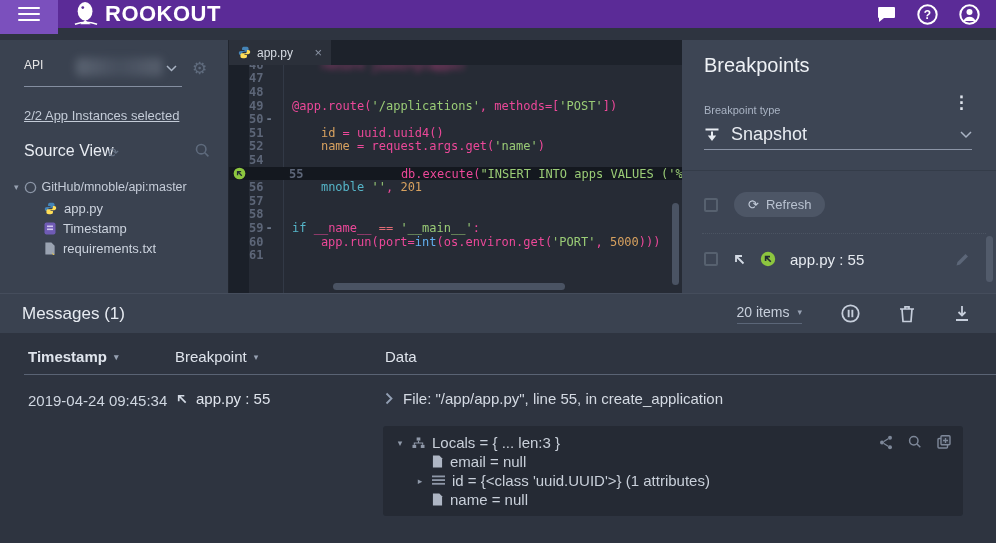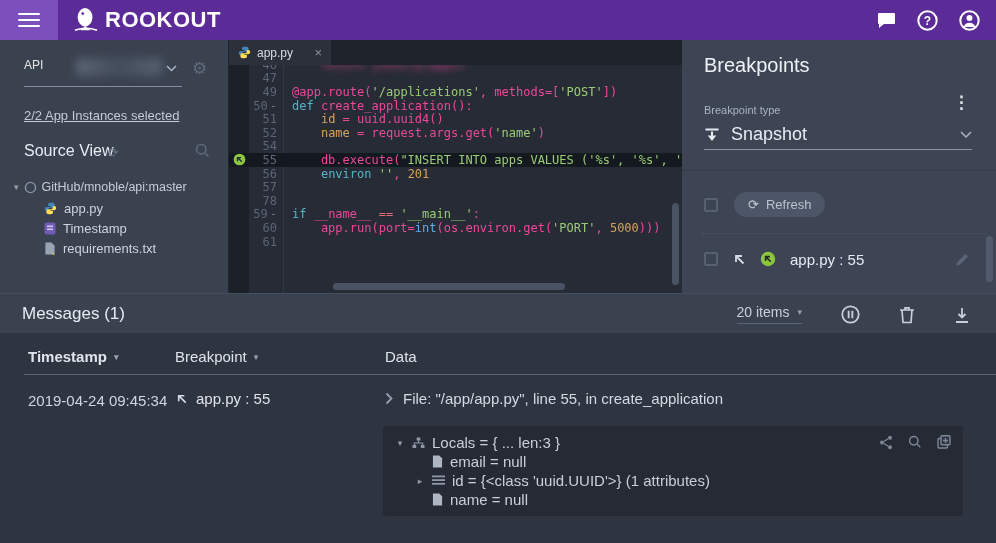--- a/index.html
+++ b/index.html
@@ -1,21 +1,21 @@
 <!DOCTYPE html>
 <html><head>
 <meta charset="utf-8">
 <style>
   html,body{margin:0;padding:0;background:#1c2028;}
   .stage{position:relative;width:996px;height:543px;overflow:hidden;
          font-family:"Liberation Sans",sans-serif;background:#2e3440;}
   svg{display:block;}
 
   
-  .topbar{position:absolute;top:0;left:0;right:0;height:40px;background:#5b2b97;display:flex;align-items:center;}
+  .topbar{position:absolute;top:0;left:0;right:0;height:28px;background:#5b2b97;display:flex;align-items:center;}
   .menu-btn{width:58px;height:40px;background:#7b50bd;display:flex;flex-direction:column;justify-content:center;align-items:center;gap:4px;cursor:pointer;}
   .menu-btn i{display:block;width:22px;height:2px;background:#fff;border-radius:1px;}
   .logo{display:flex;align-items:center;gap:7px;margin-left:16px;}
   .logo-text{color:#fff;font-size:22px;font-weight:800;letter-spacing:.5px;}
   .top-icons{margin-left:auto;display:flex;align-items:center;gap:21px;padding-right:16px;}
 
   
   .sidebar{position:absolute;top:40px;left:0;width:228px;height:253px;background:#3a4250;}
   .api-label{position:absolute;left:24px;top:18px;font-size:12px;color:#e5e5e5;}
   .blur-smudge{position:absolute;left:76px;top:18px;width:86px;height:18px;border-radius:3px;
@@ -38,23 +38,23 @@
   .editor{position:absolute;left:228px;top:40px;width:454px;height:253px;background:#262b35;border-left:1px solid #20252e;box-sizing:border-box;}
   .tabbar{position:absolute;top:0;left:0;right:0;height:25px;background:#1d222b;}
   .tab{position:absolute;left:0;top:0;width:102px;height:25px;background:#2b303a;display:flex;align-items:center;gap:6px;padding:0 9px;box-sizing:border-box;cursor:pointer;}
   .tab .lbl{font-size:12px;color:#d6dbe3;}
   .tab .close{margin-left:auto;color:#8a93a3;font-size:13px;cursor:pointer;}
   .code{position:absolute;top:25px;left:0;right:0;bottom:0;overflow:hidden;font-family:"DejaVu Sans Mono",monospace;font-size:12px;}
   .bp-strip{position:absolute;left:0;top:0;bottom:0;width:20px;background:#1b2029;}
   .gutter-sep{position:absolute;left:54px;top:0;bottom:0;border-left:1px solid #323946;}
   .code-lines{position:absolute;left:0;right:0;top:-7px;}
   .code-line{display:flex;align-items:center;height:13.6px;white-space:pre;position:relative;}
-  .code-line.hl{background:#14181f;}
+  .code-line.hl{background:#14181f;gap:40px;}
   .code-line .bpcol{width:20px;flex:0 0 20px;display:flex;justify-content:center;align-items:center;}
-  .code-line .num{width:28px;flex:0 0 28px;text-align:right;padding-right:7px;color:#5d6678;}
+  .code-line .num{width:28px;flex:0 0 28px;text-align:left;padding-right:7px;color:#5d6678;font-weight:bold;}
   .code-line .fold{color:#6b7689;margin-left:2px;}
   .code-line .src{padding-left:8px;}
   .code-line.blurline .src{filter:blur(3px);opacity:.85;}
   .tk-w{color:#ec4899}.tk-g{color:#9acc76}.tk-o{color:#d7a15f}.tk-c{color:#55b5c8}.tk-b{color:#61aeee}.tk-r{color:#e06c75}
   .hscroll{position:absolute;left:104px;bottom:3px;width:232px;height:7px;border-radius:4px;background:#4a5363;}
   .vscroll{position:absolute;right:3px;bottom:8px;width:7px;height:82px;border-radius:4px;background:#4a5363;}
 
   
   .bp-panel{position:absolute;left:682px;top:40px;right:0;height:253px;background:#3d4554;}
   .bp-title{position:absolute;left:22px;top:14px;font-size:20px;color:#eef1f5;}
@@ -72,21 +72,21 @@
   .bp-div2{position:absolute;left:20px;right:10px;top:193px;border-top:1px dotted #4b5462;}
   .bp-item{position:absolute;left:22px;right:26px;top:204px;height:30px;display:flex;align-items:center;gap:14px;cursor:pointer;}
   .bp-item .lbl{font-size:15px;color:#e6eaf0;}
   .bp-item .pencil{margin-left:auto;}
   .panel-scroll{position:absolute;right:3px;top:196px;width:7px;height:46px;border-radius:4px;background:#525b6b;}
 
   
   .messages{position:absolute;left:0;right:0;top:293px;bottom:0;background:#2e3440;border-top:1px solid #454d5c;}
   .msg-header{position:absolute;top:0;left:0;right:0;height:39px;background:#3a4250;display:flex;align-items:center;padding:0 26px 0 22px;box-sizing:border-box;}
   .msg-title{font-size:17px;color:#e7ebf1;}
-  .msg-tools{margin-left:auto;display:flex;align-items:flex-end;gap:39px;}
+  .msg-tools{margin-left:auto;display:flex;align-items:center;gap:39px;}
   .items-select{display:flex;align-items:center;gap:8px;border-bottom:1px solid #5b6678;padding-bottom:3px;cursor:pointer;}
   .items-select .lbl{font-size:14px;color:#c7cfdb;}
   .items-select .caret{color:#97a1b2;font-size:9px;}
   .tbl-head{position:absolute;top:50px;left:0;right:0;height:30px;}
   .tbl-head .divider{position:absolute;left:24px;right:0;top:30px;border-top:1px solid #5a6374;}
   .th{position:absolute;display:flex;align-items:center;gap:7px;font-size:15px;color:#dfe4ec;cursor:pointer;}
   .th .caret{color:#97a1b2;font-size:9px;}
   .th-ts{left:28px;top:4px;font-weight:bold;}
   .th-bp{left:175px;top:4px;justify-content:flex-end;}
   .th-data{left:385px;top:4px;cursor:default;}
@@ -219,32 +219,33 @@
         <span class="lbl">app.py</span>
         <span class="close">×</span>
       </div>
     </div>
     <div class="code">
       <div class="bp-strip"></div>
       <div class="gutter-sep"></div>
       <div class="code-lines" id="code-lines">
           <div class="code-line blurline"><span class="bpcol"></span><span class="num">46</span><span class="src"><span class="tk-w">    return jsonify(apps)</span></span></div>
           <div class="code-line"><span class="bpcol"></span><span class="num">47</span><span class="src"></span></div>
+          <div class="code-line"><span class="bpcol"></span><span class="num">48</span><span class="src"></span></div>
           <div class="code-line"><span class="bpcol"></span><span class="num">49</span><span class="src"><span class="tk-w">@app.route(</span><span class="tk-g">'/applications'</span><span class="tk-w">, methods=[</span><span class="tk-g">'POST'</span><span class="tk-w">])</span></span></div>
-          <div class="code-line"><span class="bpcol"></span><span class="num">50<span class="fold">-</span></span><span class="src"><span class="tk-c">def</span><span class="tk-w"> create_application():</span></span></div>
+          <div class="code-line"><span class="bpcol"></span><span class="num">50<span class="fold">-</span></span></div>
           <div class="code-line"><span class="bpcol"></span><span class="num">51</span><span class="src"><span class="tk-w">    </span><span class="tk-o">id</span><span class="tk-w"> = uuid.uuid4()</span></span></div>
           <div class="code-line"><span class="bpcol"></span><span class="num">52</span><span class="src"><span class="tk-w">    </span><span class="tk-o">name</span><span class="tk-w"> = request.args.get(</span><span class="tk-g">'name'</span><span class="tk-w">)</span></span></div>
           <div class="code-line"><span class="bpcol"></span><span class="num">54</span><span class="src"></span></div>
           <div class="code-line hl"><span class="bpcol"><svg width="13" height="13" viewBox="0 0 16 16">
                 <circle cx="8" cy="8" r="7.2" fill="#8dc63f"></circle>
                 <path d="M10.8 10.8L5.6 5.6M5.6 10V5.6H10" stroke="#222a33" stroke-width="1.6" fill="none"></path>
               </svg></span><span class="num">55</span><span class="src"><span class="tk-w">    db.execute(</span><span class="tk-g">"INSERT INTO apps VALUES ('%s', '%s', '%s'</span></span></div>
-          <div class="code-line"><span class="bpcol"></span><span class="num">56</span><span class="src"><span class="tk-w">    </span><span class="tk-c">environ</span><span class="tk-w"> </span><span class="tk-g">''</span><span class="tk-w">, </span><span class="tk-o">201</span></span></div>
+          <div class="code-line"><span class="bpcol"></span><span class="num">56</span><span class="src"><span class="tk-w">    </span><span class="tk-c">mnoble</span><span class="tk-w"> </span><span class="tk-g">''</span><span class="tk-w">, </span><span class="tk-o">201</span></span></div>
           <div class="code-line"><span class="bpcol"></span><span class="num">57</span><span class="src"></span></div>
-          <div class="code-line"><span class="bpcol"></span><span class="num">78</span><span class="src"></span></div>
+          <div class="code-line"><span class="bpcol"></span><span class="num">58</span><span class="src"></span></div>
           <div class="code-line"><span class="bpcol"></span><span class="num">59<span class="fold">-</span></span><span class="src"><span class="tk-c">if</span><span class="tk-w"> __name__ </span><span class="tk-r">==</span><span class="tk-w"> </span><span class="tk-g">'__main__'</span><span class="tk-w">:</span></span></div>
           <div class="code-line"><span class="bpcol"></span><span class="num">60</span><span class="src"><span class="tk-w">    app.run(port=</span><span class="tk-b">int</span><span class="tk-w">(os.environ.get(</span><span class="tk-g">'PORT'</span><span class="tk-w">, </span><span class="tk-o">5000</span><span class="tk-w">)))</span></span></div>
           <div class="code-line"><span class="bpcol"></span><span class="num">61</span><span class="src"></span></div>
         </div>
       <div class="hscroll"></div>
       <div class="vscroll"></div>
     </div>
   </div>
 
   <div class="bp-panel">

